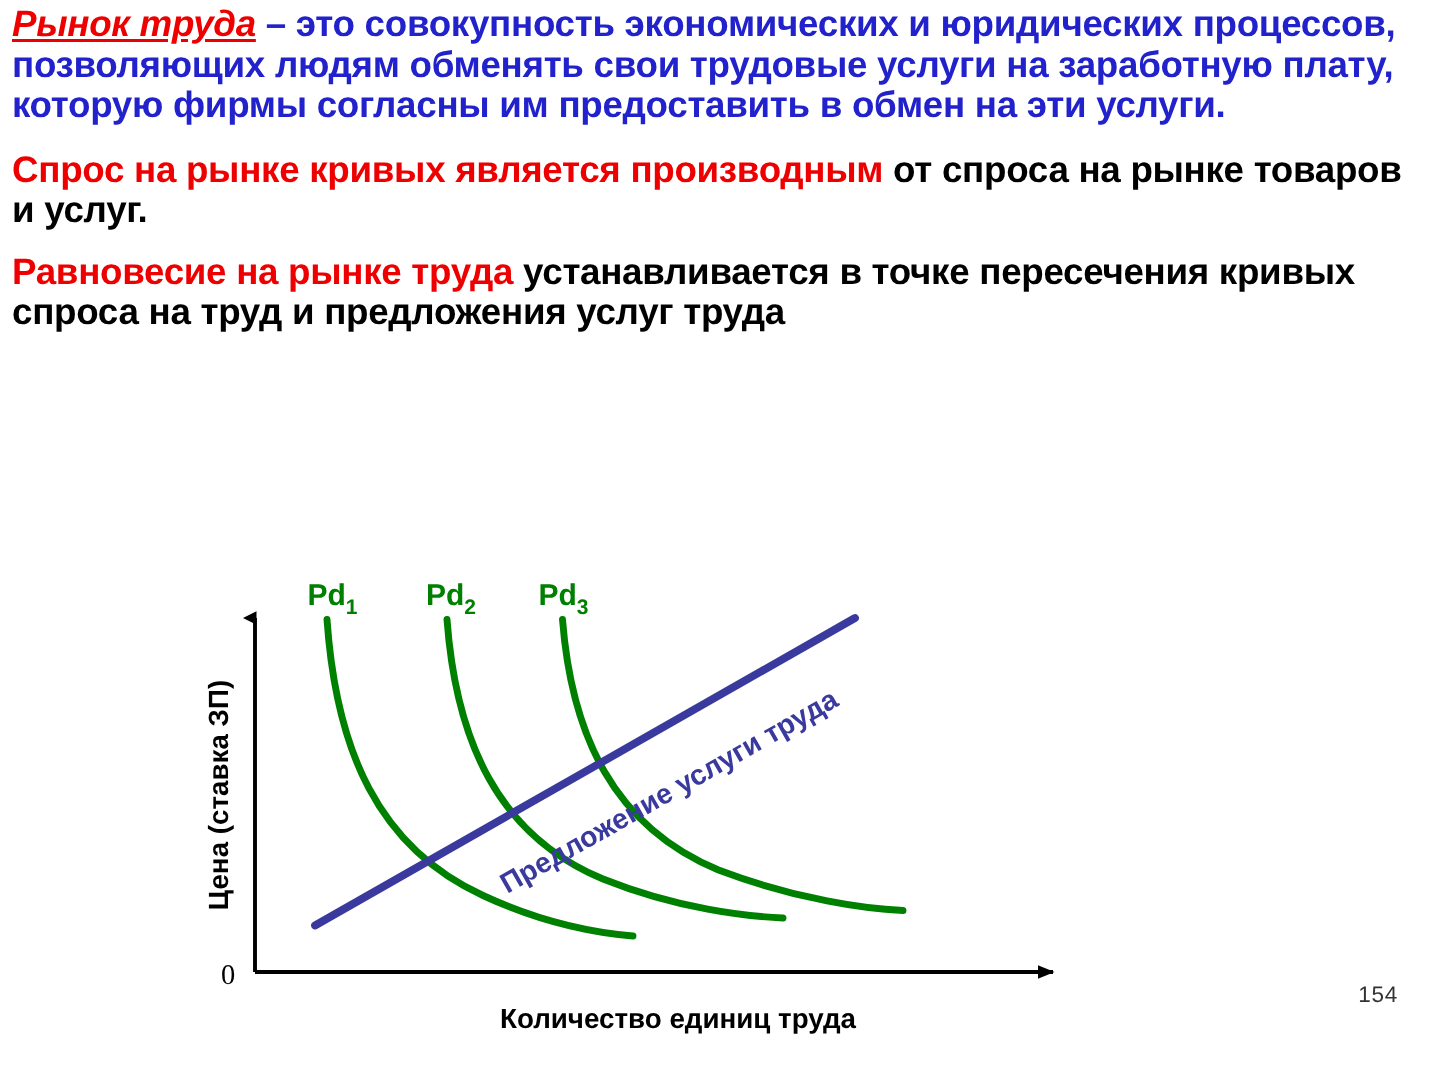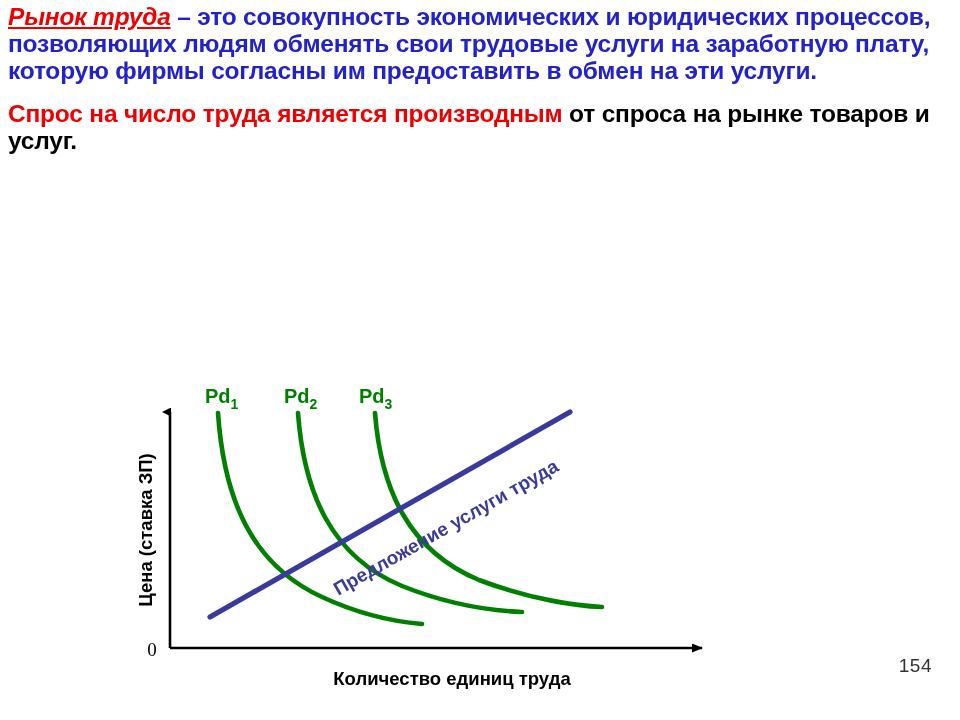--- a/index.html
+++ b/index.html
@@ -72,42 +72,45 @@
   }
 
   .chart svg {
     display: block;
   }
 
   .page-num {
     position: absolute;
     right: 28px;
     top: 655px;
-    font-size: 19px;
+    font-size: 15px;
     color: #333333;
     font-family: "Liberation Sans", sans-serif;
     letter-spacing: 0.5px;
   }
 </style>
 </head>
 <body>
 
 <div class="slide">
 
   <div class="text-block">
 
     <p class="para def">
       <span class="term-red-u">Рынок труда</span><span> – это совокупность экономических и юридических процессов, позволяющих людям обменять свои трудовые услуги на заработную плату, которую фирмы согласны им предоставить в обмен на эти услуги.</span>
     </p>
 
     <p class="para body">
-      <span class="term-red">Спрос на число труда является производным</span><span> от спроса на рынке товаров и услуг.</span>
+      <span class="term-red">Спрос на рынке кривых является производным</span><span> от спроса на рынке товаров и услуг.</span>
     </p>
 
 
+    <p class="para body">
+      <span class="term-red">Равновесие на рынке труда</span><span> устанавливается в точке пересечения кривых спроса на труд и предложения услуг труда</span>
+    </p>
 
   </div>
 
   <div class="chart">
     <svg width="960" height="360" viewBox="0 360 960 360" xmlns="http://www.w3.org/2000/svg">
       <defs>
         <marker id="arrow-up" markerWidth="9" markerHeight="9" refX="4.5" refY="8" orient="auto-start-reverse" markerUnits="userSpaceOnUse">
           <path d="M4.5,0 L9,9 L0,9 Z" fill="#000000"></path>
         </marker>
         <marker id="arrow-right" markerWidth="11" markerHeight="9" refX="10" refY="4.5" orient="auto" markerUnits="userSpaceOnUse">

